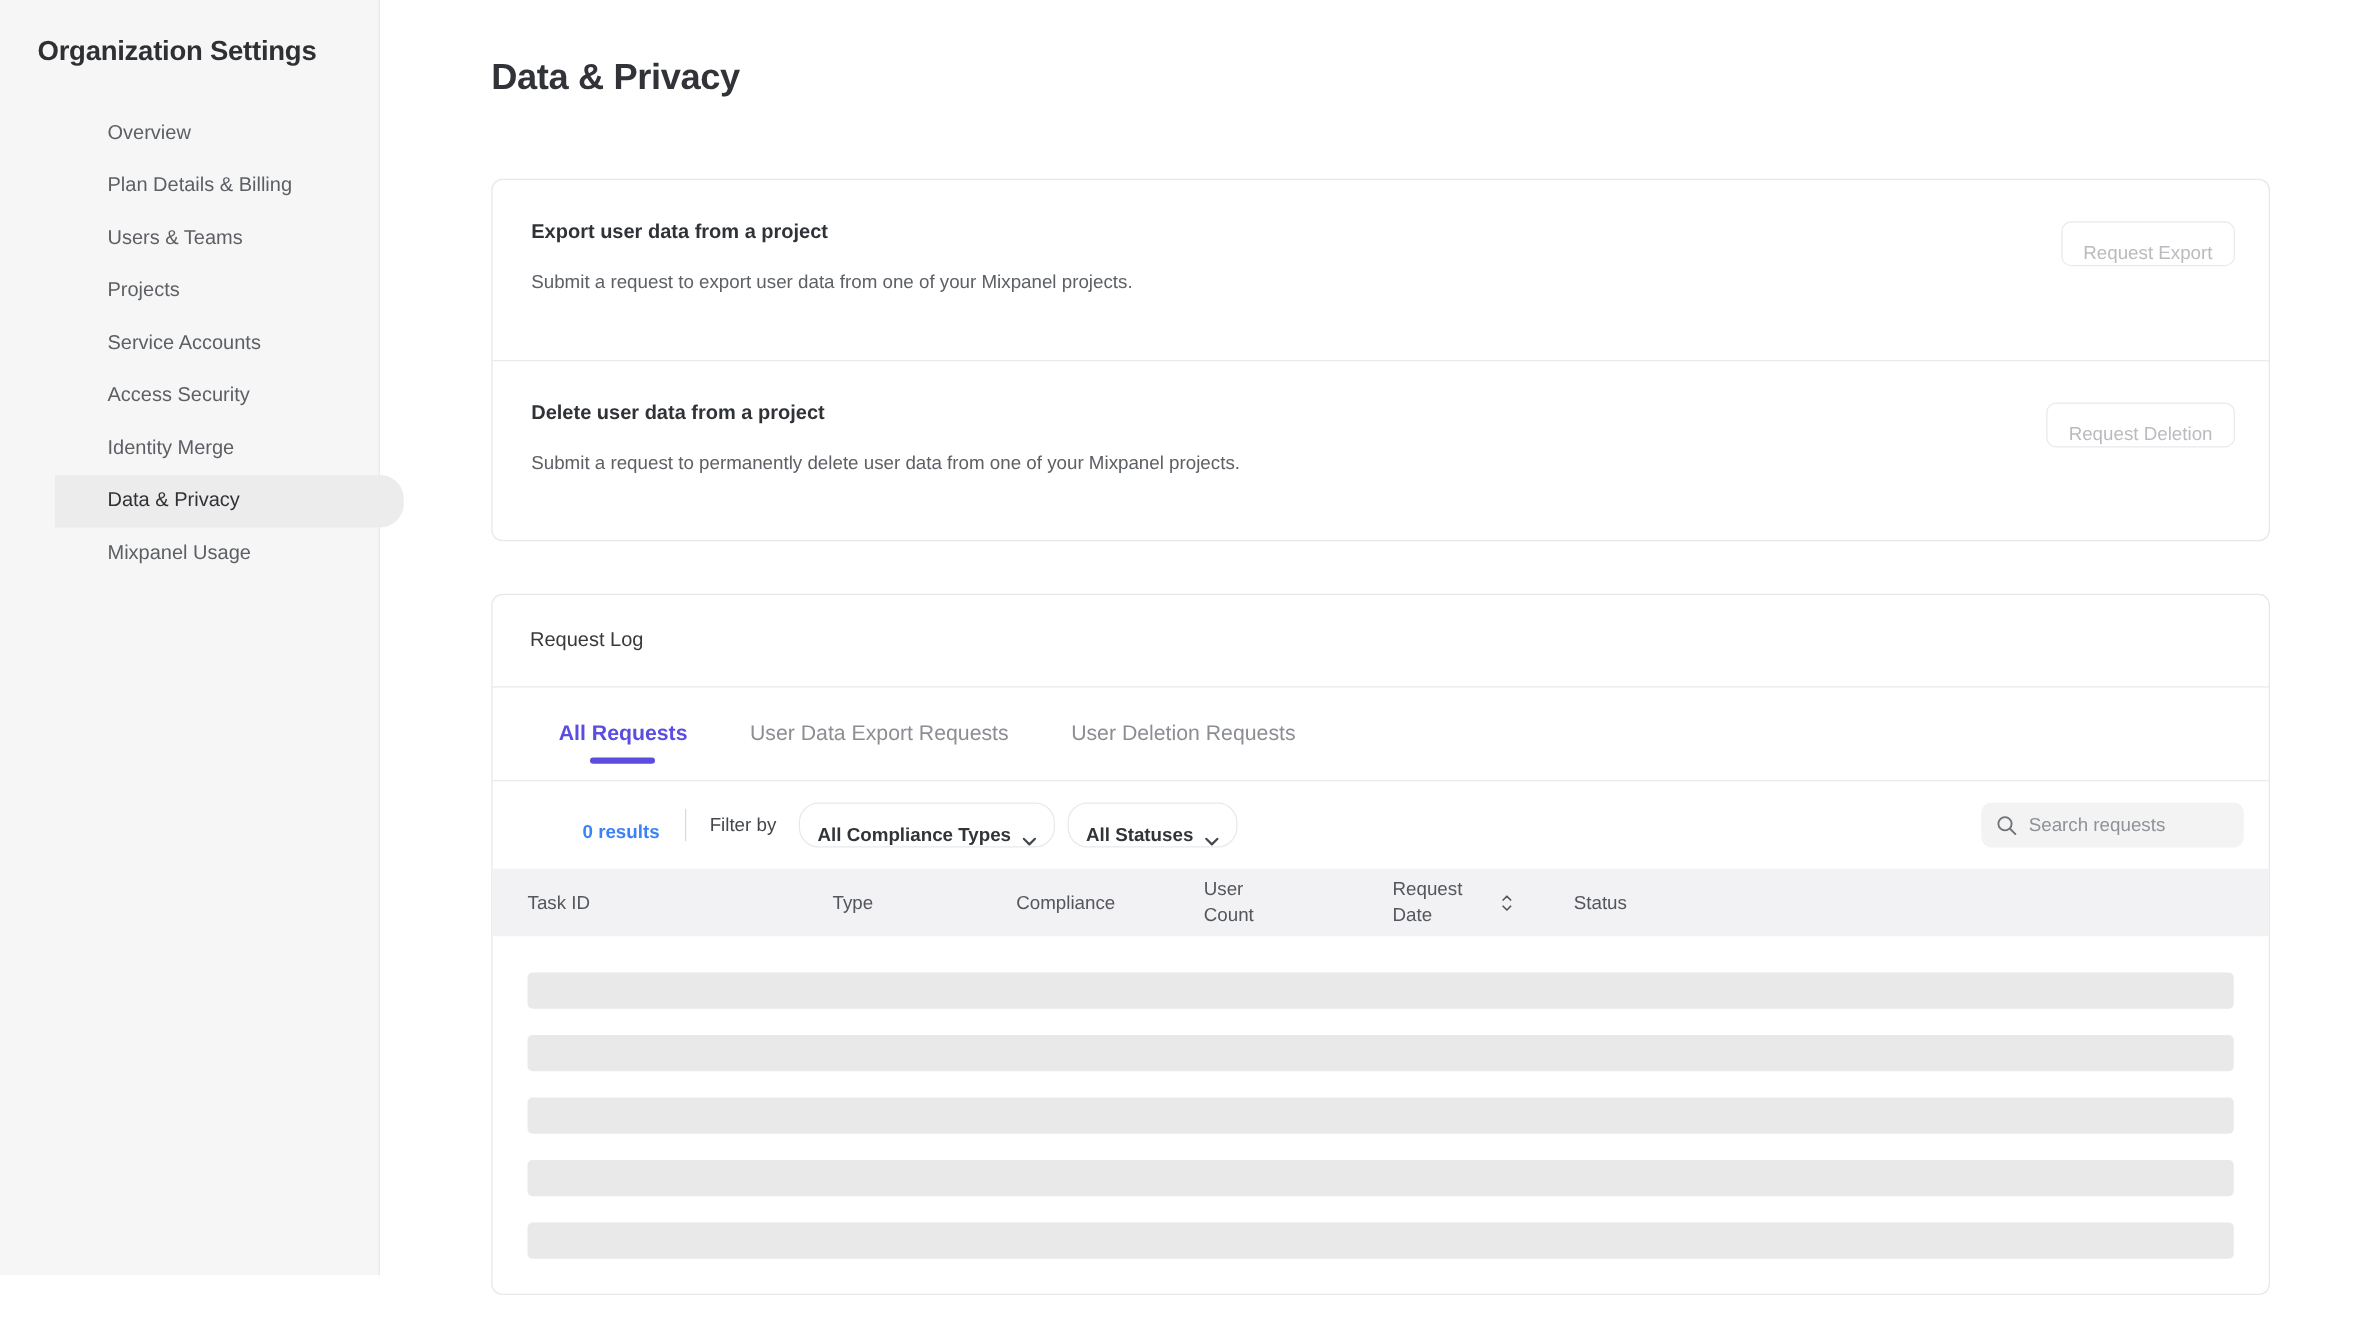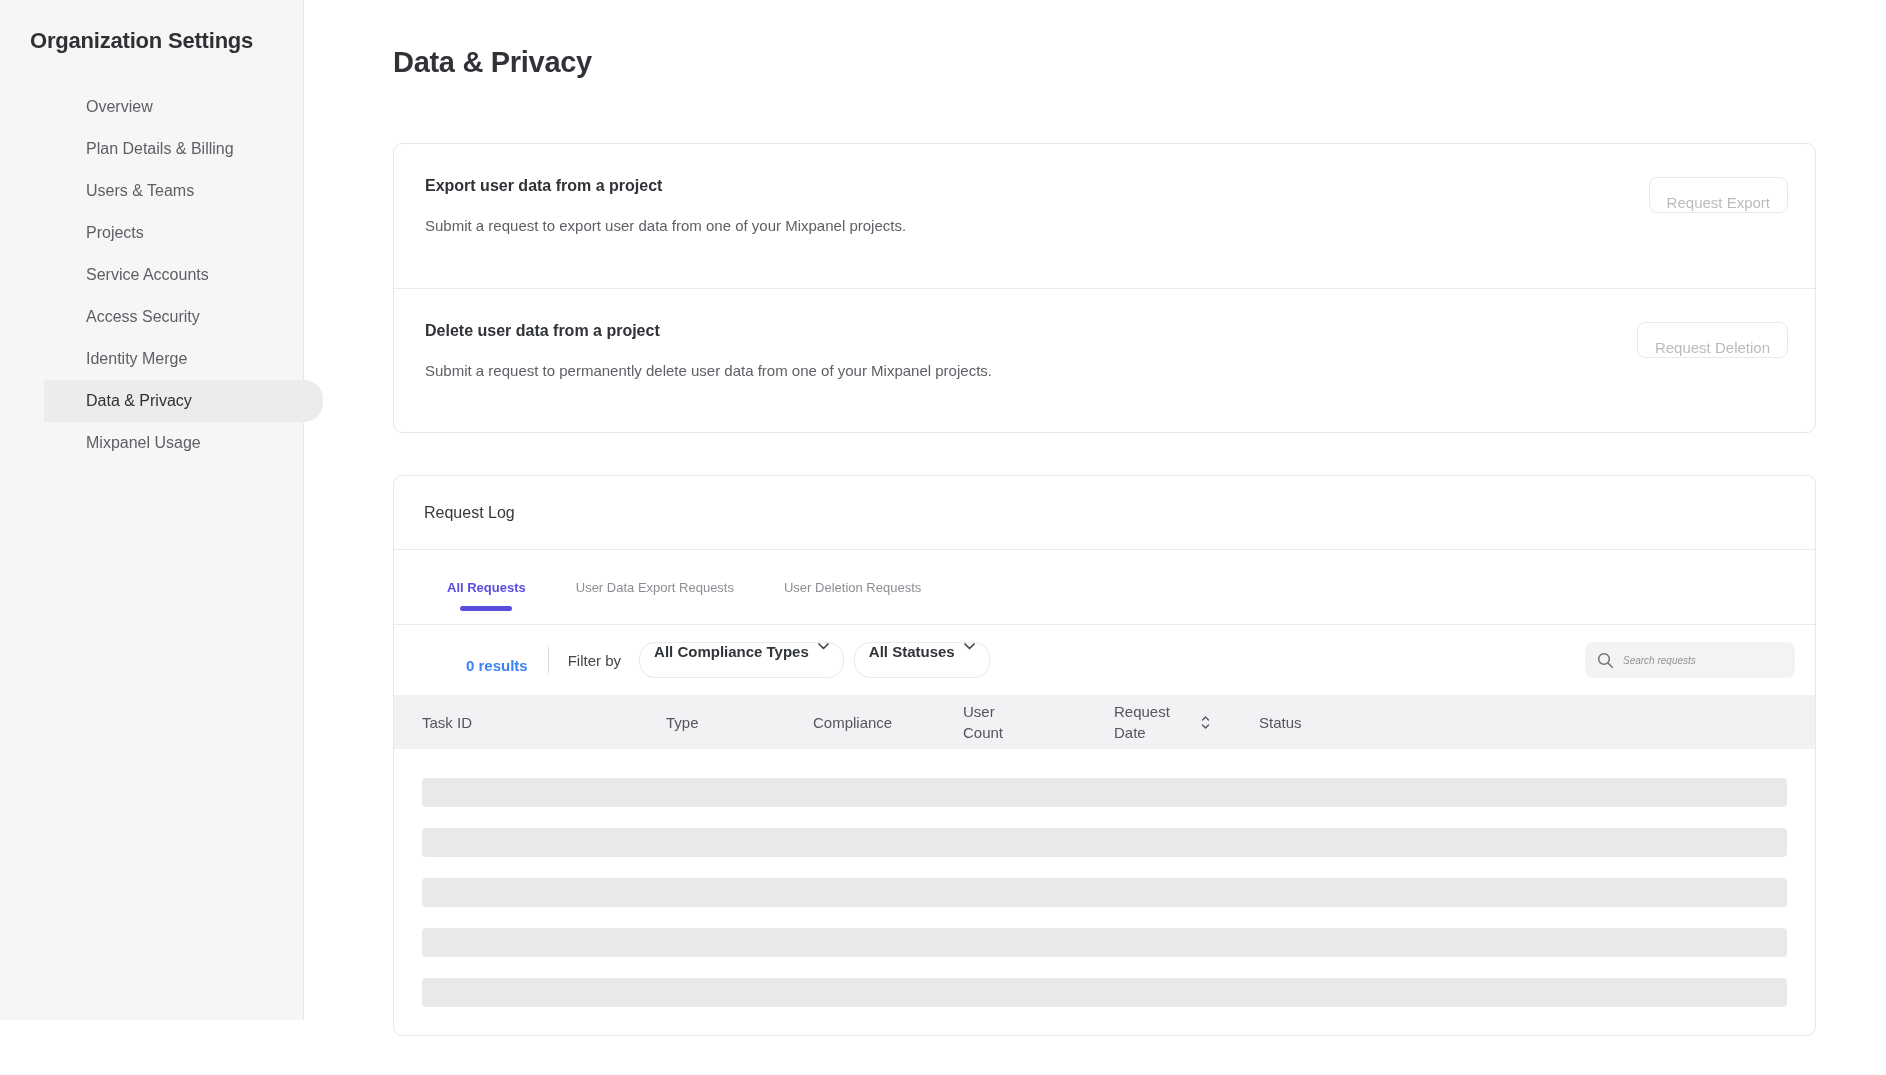--- a/index.html
+++ b/index.html
@@ -87,21 +87,21 @@
   .tabs-row {
     height:75px;
     display:flex; align-items:center; gap:50px;
     padding-left:53px;
     border-bottom:1px solid #e9eaec;
   }
   .tab {
     position:relative;
     height:100%;
     display:flex; align-items:center;
-    font-size:13px; color:#8b8e93;
+    font-size:17px; color:#8b8e93;
     cursor:pointer;
     white-space:nowrap;
   }
   .tab.active { color:#5a4de0; font-weight:bold; }
   .tab.active::after {
     content:"";
     position:absolute; bottom:13px; left:50%; transform:translateX(-50%);
     width:52px; height:5px; border-radius:3px;
     background:#5a4de0;
   }
@@ -110,42 +110,41 @@
     position:relative;
     height:70px;
     display:flex; align-items:center;
     padding-left:72px;
   }
   .results-count { font-size:15px; font-weight:bold; color:#3b82f6; white-space:nowrap;margin-top:10px; }
   .v-divider { width:1px; height:26px; background:#d9dadc; margin:0 19px 0 20px; }
   .filter-by { font-size:15px; font-weight:500; color:#44474c; margin-right:18px; white-space:nowrap; }
   .dropdown {
     height:36px; padding:0 14px;
-    display:flex; align-items:flex-start; gap:9px;
+    display:flex; align-items:flex-end; gap:9px;
     background:#ffffff;
     border:1px solid #e8e9ea; border-radius:16px;
     font-family:inherit;
     font-size:15px; font-weight:bold; color:#313438;
     cursor:pointer; white-space:nowrap;
   }
   .dropdown + .dropdown { margin-left:10px; }
   .chevron-down { display:inline-flex; }
 
   .search-box {
     position:absolute; right:20px; top:17px;
     width:210px; height:36px;
     background:#f3f3f4; border-radius:8px;
     display:flex; align-items:center; gap:9px;
     padding:0 12px;
   }
   .search-box input {
     border:none; outline:none; background:transparent;
-    font-family:inherit; font-size:10px; color:#a21caf;
+    font-family:inherit; font-size:15px; color:#a21caf;
     width:100%;
-    font-style:italic;
   }
   .search-box input::placeholder { color:#8f9296; }
 
   
   .table-header {
     height:54px;
     background:#f2f2f4;
     display:grid;
     grid-template-columns:244px 147px 150px 151px 145px 1fr;
     align-items:center;

